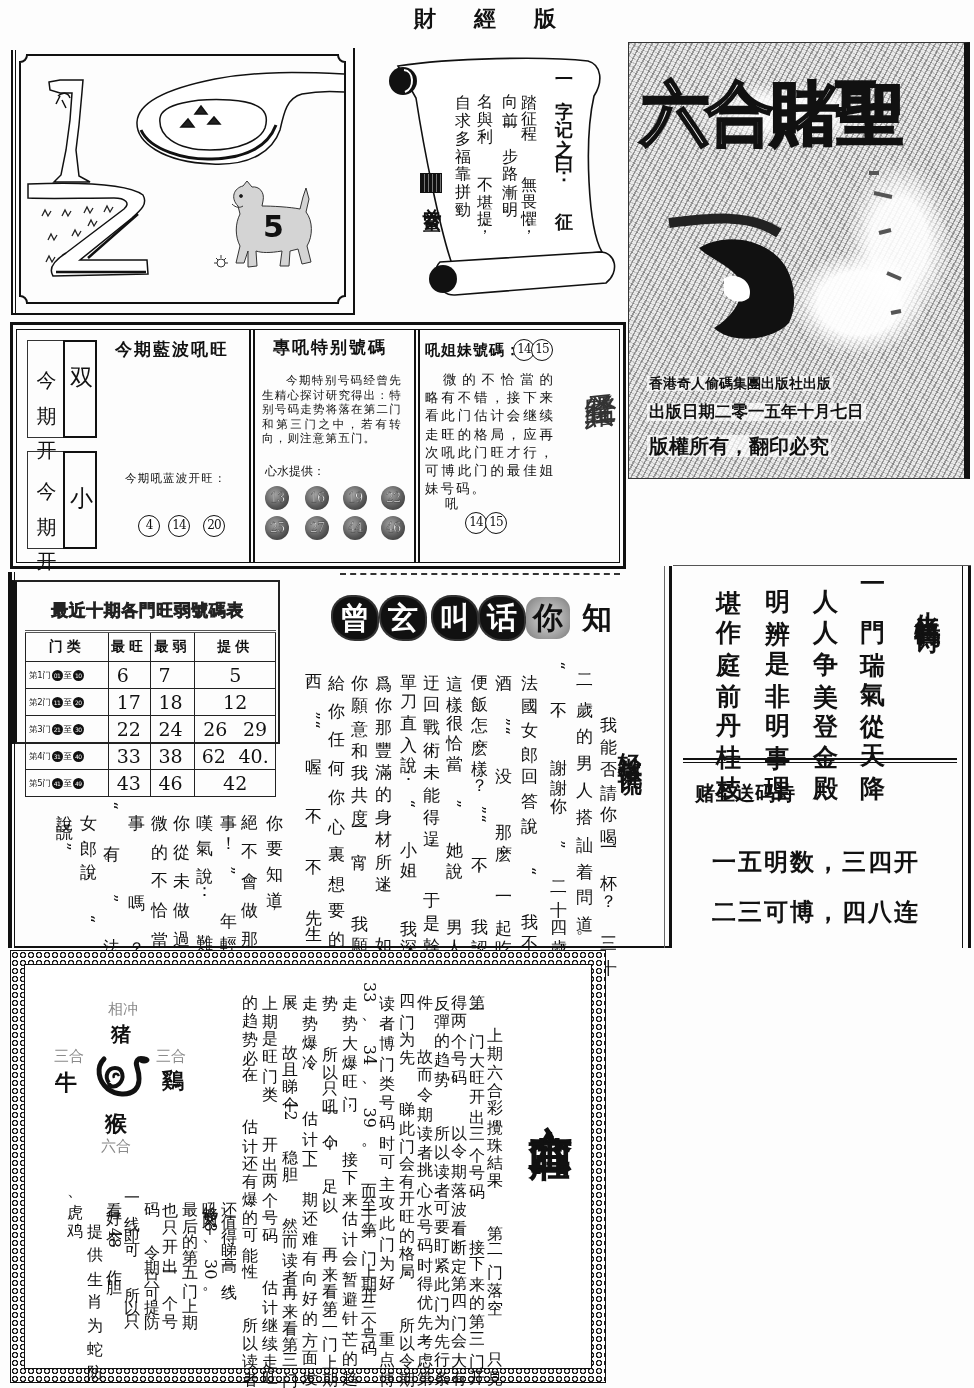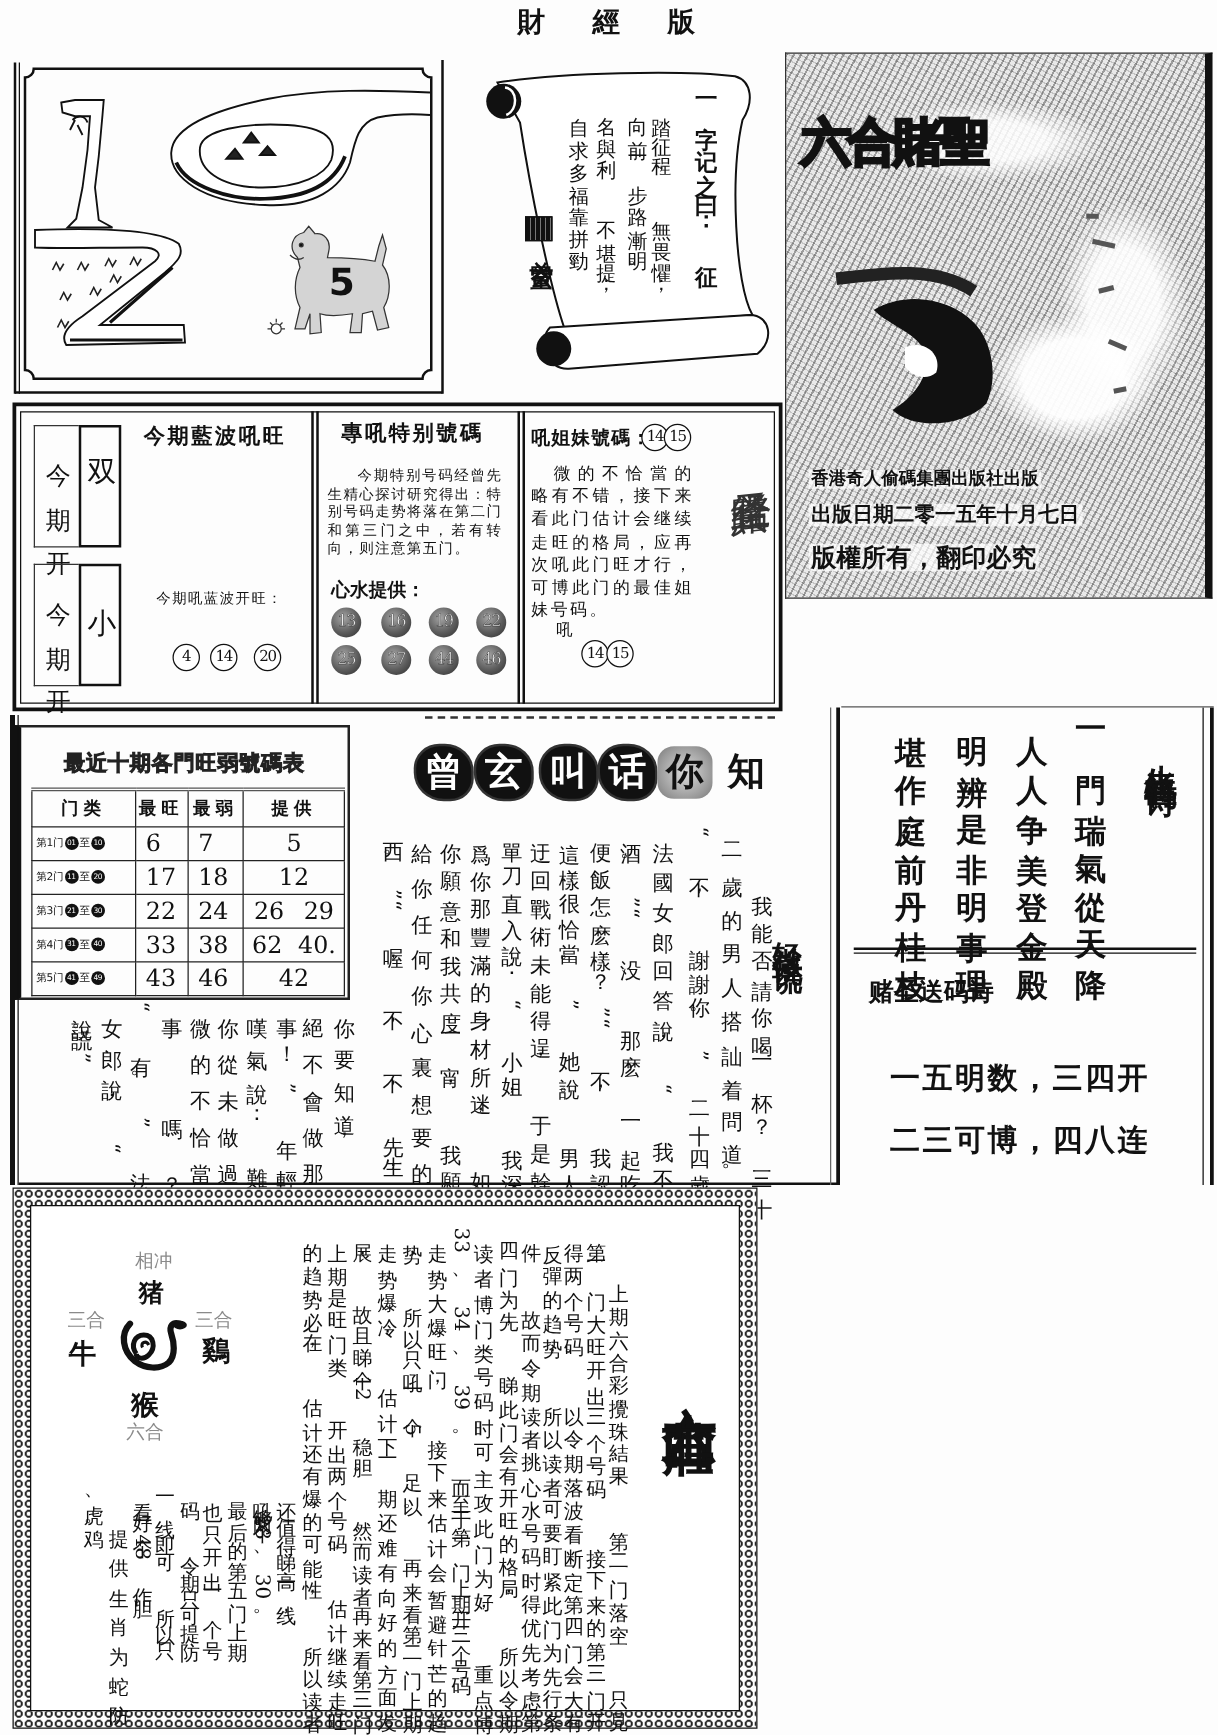--- a/index.html
+++ b/index.html
@@ -30,21 +30,21 @@
 
 #cover{left:628px;top:42px;width:342px;height:437px;border:1.5px solid #333;border-right:6px solid #111;overflow:hidden;
 background:
  radial-gradient(ellipse 90px 70px at 230px 260px, rgba(255,255,255,.95) 0 45%, transparent 75%),
  radial-gradient(ellipse 70px 110px at 270px 200px, rgba(255,255,255,.9) 0 40%, transparent 75%),
  radial-gradient(ellipse 120px 40px at 160px 70px, rgba(255,255,255,.85) 0 40%, transparent 80%),
  repeating-linear-gradient(118deg, rgba(0,0,0,.33) 0 1.5px, transparent 1.5px 5px),
  repeating-linear-gradient(28deg, rgba(0,0,0,.16) 0 1px, transparent 1px 4px),
  #e9e9e9}
 #cover svg{position:absolute;left:0;top:0}
-.cover-title{left:12px;top:36px;font-size:40px;font-weight:900;color:#fff;-webkit-text-stroke:2.5px #111;letter-spacing:-3px;line-height:70px;white-space:nowrap}
+.cover-title{left:12px;top:36px;font-size:68px;font-weight:900;color:#fff;-webkit-text-stroke:2.5px #111;letter-spacing:-3px;line-height:70px;white-space:nowrap}
 .cover-line{left:18px;font-weight:bold;white-space:nowrap;background:rgba(255,255,255,.7);padding:0 2px;line-height:1.1}
 #cover-pub{top:333px;font-size:14px}
 #cover-date{top:360px;font-size:16.5px}
 #cover-copy{top:392px;font-size:20px}
 
 
 #mid{left:10px;top:322px;width:616px;height:247px;border:3px solid #111}
 #mid .inner{position:absolute;left:3px;top:4px;right:3px;bottom:3px;border:1.5px solid #111}
 .dv{position:absolute;top:4px;bottom:3px;width:6px;border-left:2px solid #111;border-right:2px solid #111}
 .lbl-box{position:absolute;width:36px;height:98px;border-left:1px solid #333;border-top:1px solid #333;border-bottom:1px solid #333}
@@ -55,21 +55,21 @@
 .pl{white-space:nowrap;text-align:justify;text-align-last:justify;font-family:"DejaVu Serif",serif}
 .pl.last{text-align-last:auto}
 .pl.ind{padding-left:24px}
 .wave-l{width:144px;height:14.5px;line-height:14.5px;font-size:11.5px;letter-spacing:1.2px}
 .sis-l{width:130px;height:18.2px;line-height:18.2px;font-size:13.5px;letter-spacing:2px}
 .circ{position:absolute;width:22px;height:22px;border:1.5px solid #111;border-radius:50%;font-size:12px;line-height:19px;text-align:center;font-family:"DejaVu Serif",serif;background:#fff;letter-spacing:-1px}
 .ball{position:absolute;width:24px;height:24px;border-radius:50%;background:radial-gradient(circle at 40% 35%,#a5a5a5 0,#5c5c5c 55%,#2a2a2a 100%);color:#e8e8e8;font-size:13px;font-family:"DejaVu Serif",serif;line-height:24px;text-align:center;-webkit-text-stroke:.3px #222;letter-spacing:-1px}
 .calli{left:570px;top:45px;width:34px;height:160px;font-size:32px;font-family:"DejaVu Serif",serif;color:#333;font-weight:normal;transform:skewY(-6deg)}
 
 
-#tblbox{left:12px;top:580px;width:268px;height:220px;border:2px solid #222;border-left:5px solid #111}
+#tblbox{left:12px;top:580px;width:268px;height:164px;border:2px solid #222;border-left:5px solid #111}
 .tbl-title{left:0;top:17px;width:100%;text-align:center;font-size:17px;font-weight:bold;color:#aaa;-webkit-text-stroke:.7px #222;letter-spacing:.5px;white-space:nowrap}
 #tbl{position:absolute;left:8px;top:48px;width:251px;border-collapse:collapse;font-family:"DejaVu Serif",serif}
 #tbl th,#tbl td{border:1.2px solid #222;padding:0}
 #tbl tr.hd th{border-top:3px double #555;height:30px;font-size:14px;font-weight:bold;letter-spacing:4px}
 #tbl td{height:26px;font-size:19px;line-height:26px}
 #tbl td.door{font-size:8.5px;font-family:"DejaVu Sans",sans-serif;white-space:nowrap;padding-left:3px;letter-spacing:-.3px}
 .bc{display:inline-block;width:11px;height:11px;border-radius:50%;background:#111;color:#fff;font-size:6px;line-height:11px;text-align:center;vertical-align:middle;margin:0 1px;letter-spacing:-.5px}
 #tbl td.num{padding-left:8px}
 #tbl td.prov{text-align:center}
 .prov2{display:flex;justify-content:space-around}
@@ -209,21 +209,21 @@
     <div class="circ" style="left:190px;top:190px">20</div>
 
     <div class="a ptitle" style="left:260px;top:12px">專吼特别號碼</div>
     <div class="a" style="left:249px;top:48px">
       <div class="pl wave-l ind" style="width:140px">今期特别号码经曾先</div>
       <div class="pl wave-l" style="width:140px">生精心探讨研究得出：特</div>
       <div class="pl wave-l" style="width:140px">别号码走势将落在第二门</div>
       <div class="pl wave-l" style="width:140px">和第三门之中，若有转</div>
       <div class="pl wave-l last" style="width:140px">向，则注意第五门。</div>
     </div>
-    <div class="a serif" style="left:252px;top:138px;font-size:15px;font-weight:bold;white-space:nowrap">心水提供：</div>
+    <div class="a serif" style="left:252px;top:138px;font-size:12px;font-weight:normal;white-space:nowrap">心水提供：</div>
     <div class="ball" style="left:252px;top:161px">13</div>
     <div class="ball" style="left:292px;top:161px">16</div>
     <div class="ball" style="left:330px;top:161px">19</div>
     <div class="ball" style="left:368px;top:161px">22</div>
     <div class="ball" style="left:252px;top:191px">25</div>
     <div class="ball" style="left:292px;top:191px">27</div>
     <div class="ball" style="left:330px;top:191px">44</div>
     <div class="ball" style="left:368px;top:191px">46</div>
 
     <div class="a ptitle" style="left:412px;top:15px;font-size:15px;letter-spacing:1px">吼姐妹號碼：</div>

